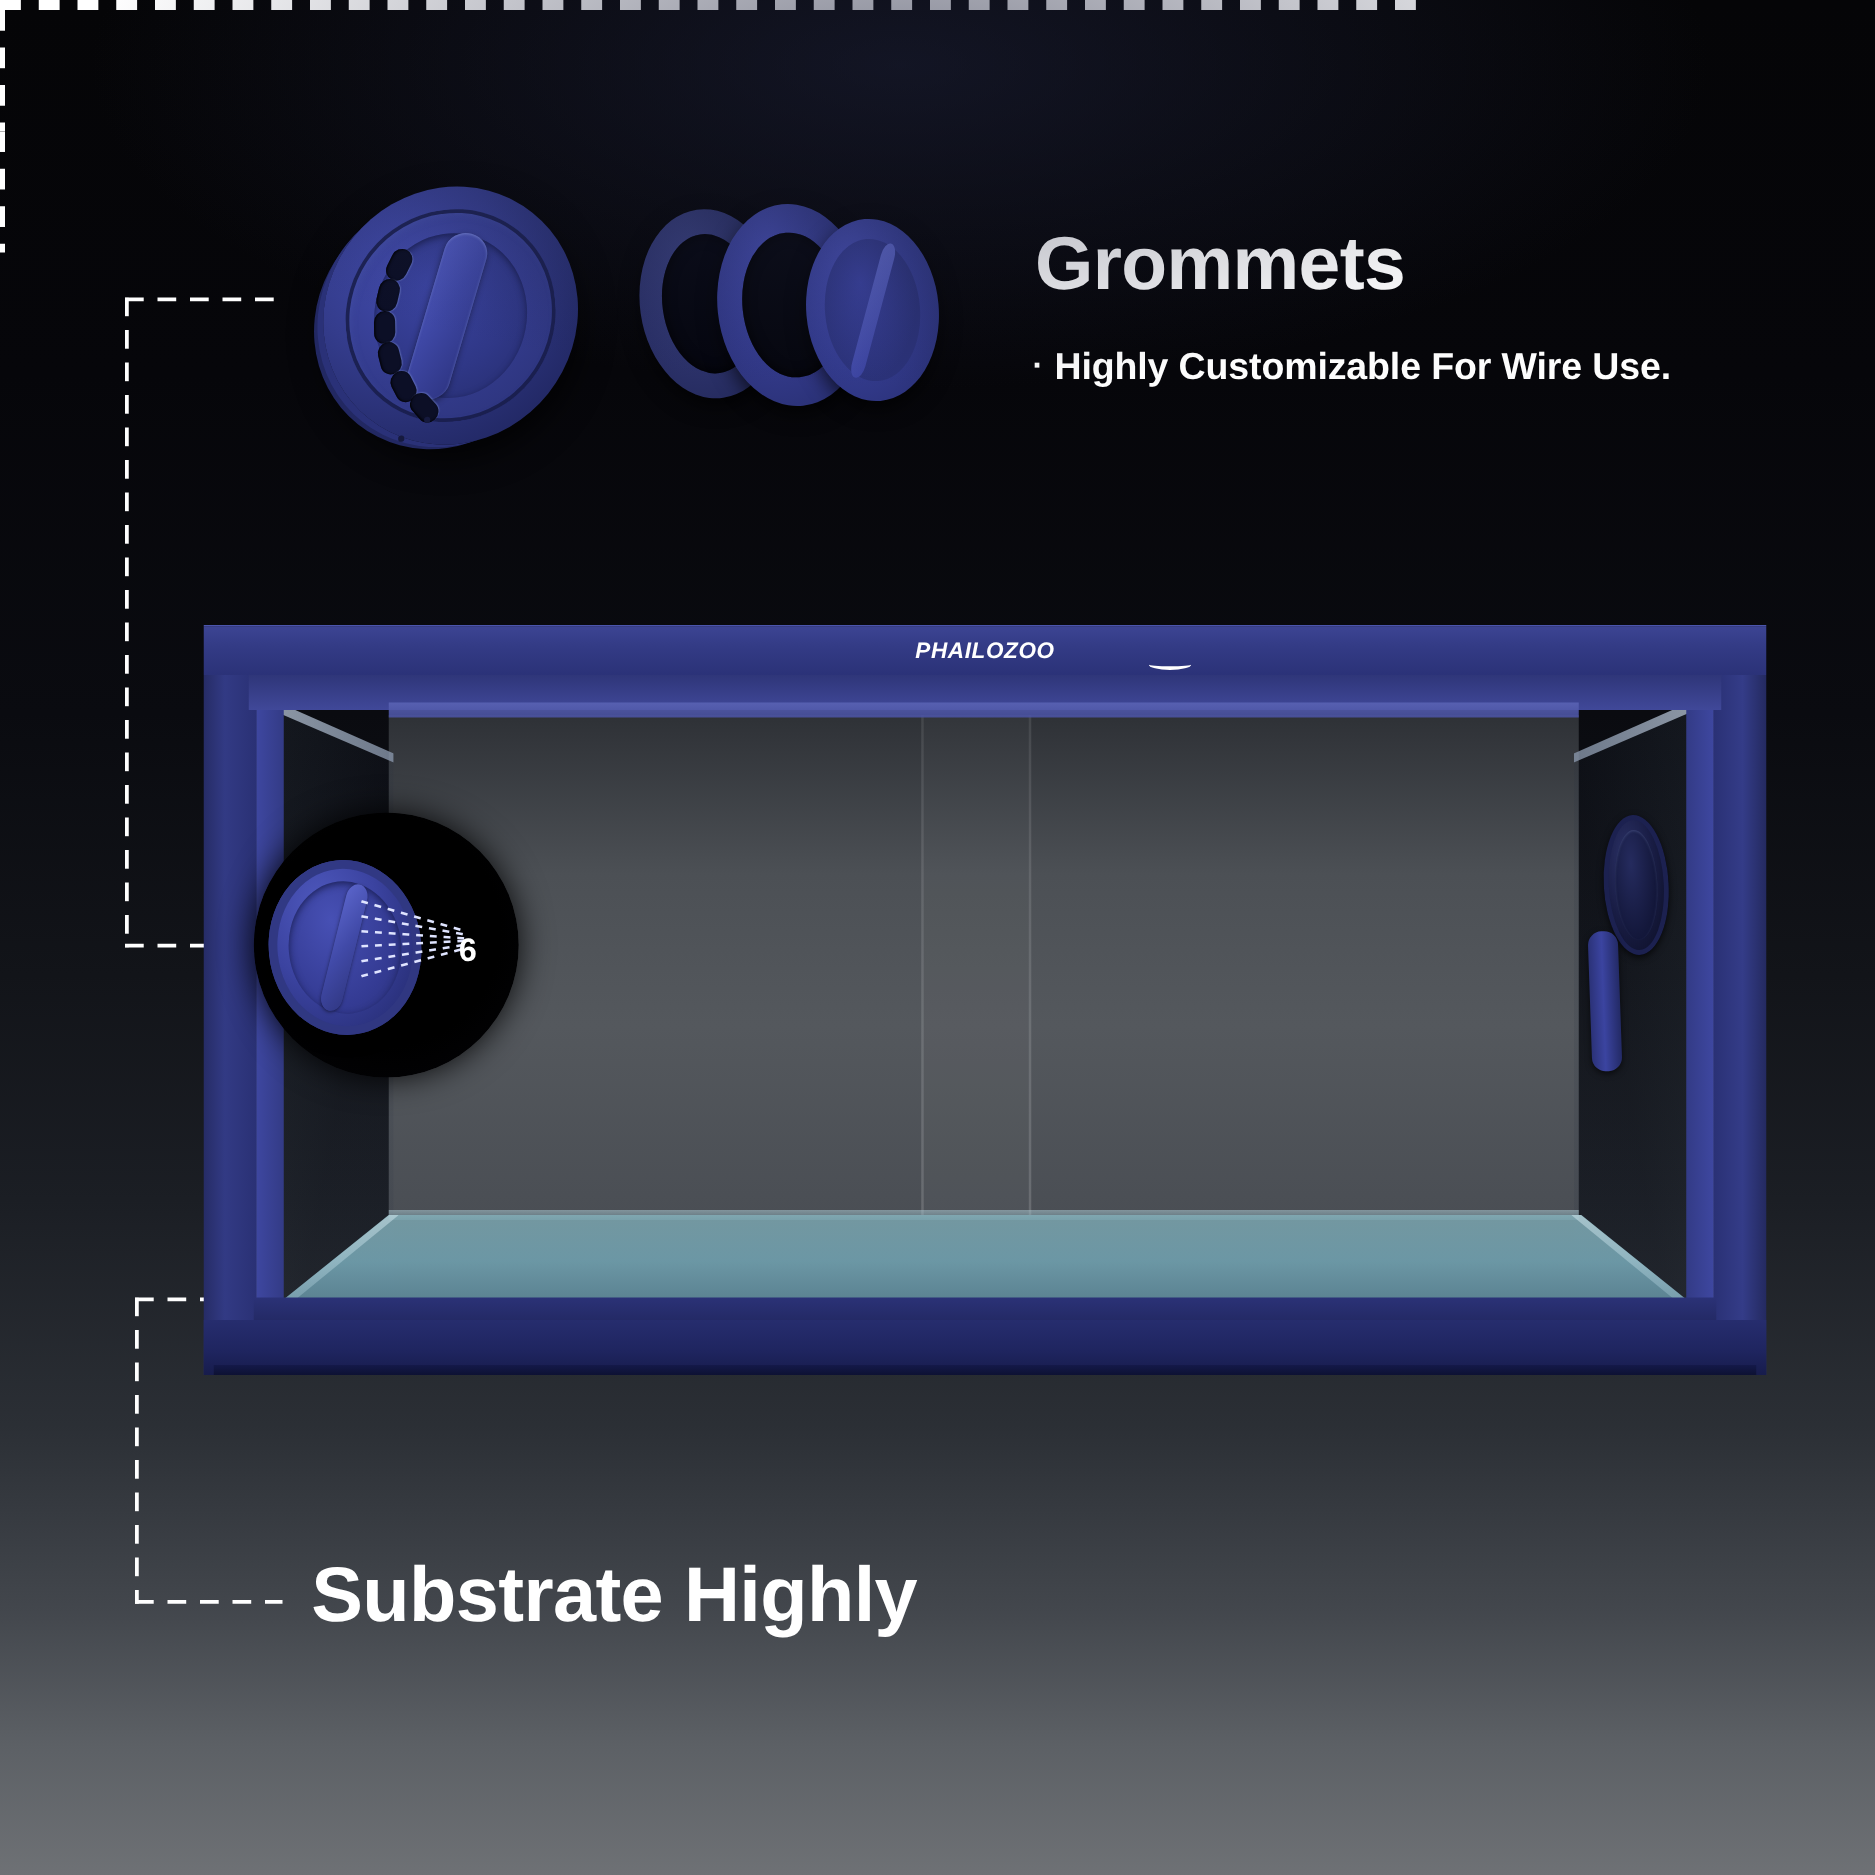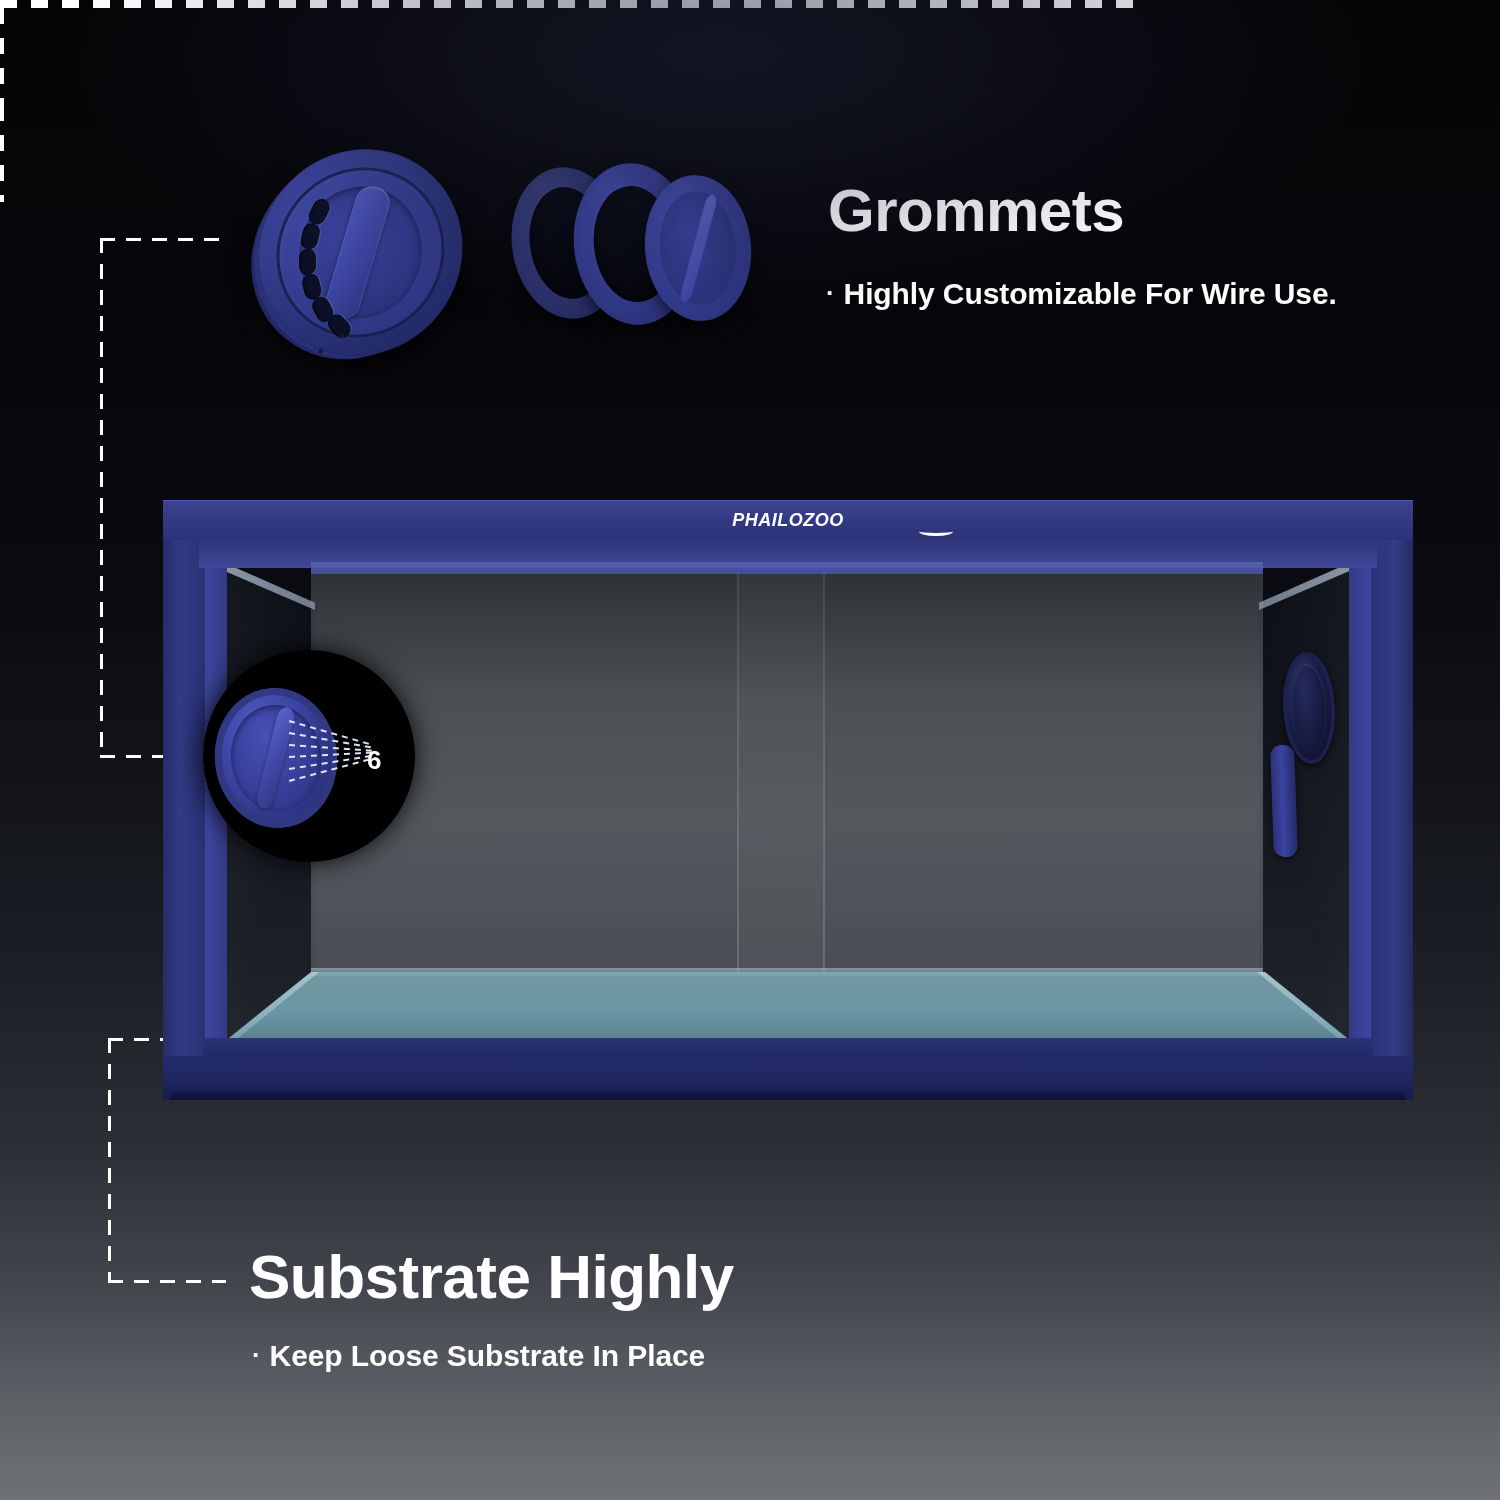--- a/index.html
+++ b/index.html
@@ -353,23 +353,20 @@
     <div class="ring r2"></div>
     <div class="ring r3"></div>
   </div>
 
   <div class="h-title abs" id="grommets-title">Grommets</div>
   <div class="h-sub abs" id="grommets-sub">
     <span class="dot">·</span><span>Highly Customizable For Wire Use.</span>
   </div>
 
   <div class="h-title abs" id="substrate-title">Substrate Highly</div>
-  <div class="h-sub abs" id="substrate-sub">
-    <span class="dot">·</span><span>Keep Loose Substrate In Place</span>
-  </div>
 
   <div class="dash-h" id="br1-top"></div>
   <div class="dash-v" id="br1-left"></div>
   <div class="dash-h" id="br1-bot"></div>
 
   <div class="dash-h" id="br2-top"></div>
   <div class="dash-v" id="br2-left"></div>
   <div class="dash-h" id="br2-bot"></div>
 
   <div class="abs" id="tank">

